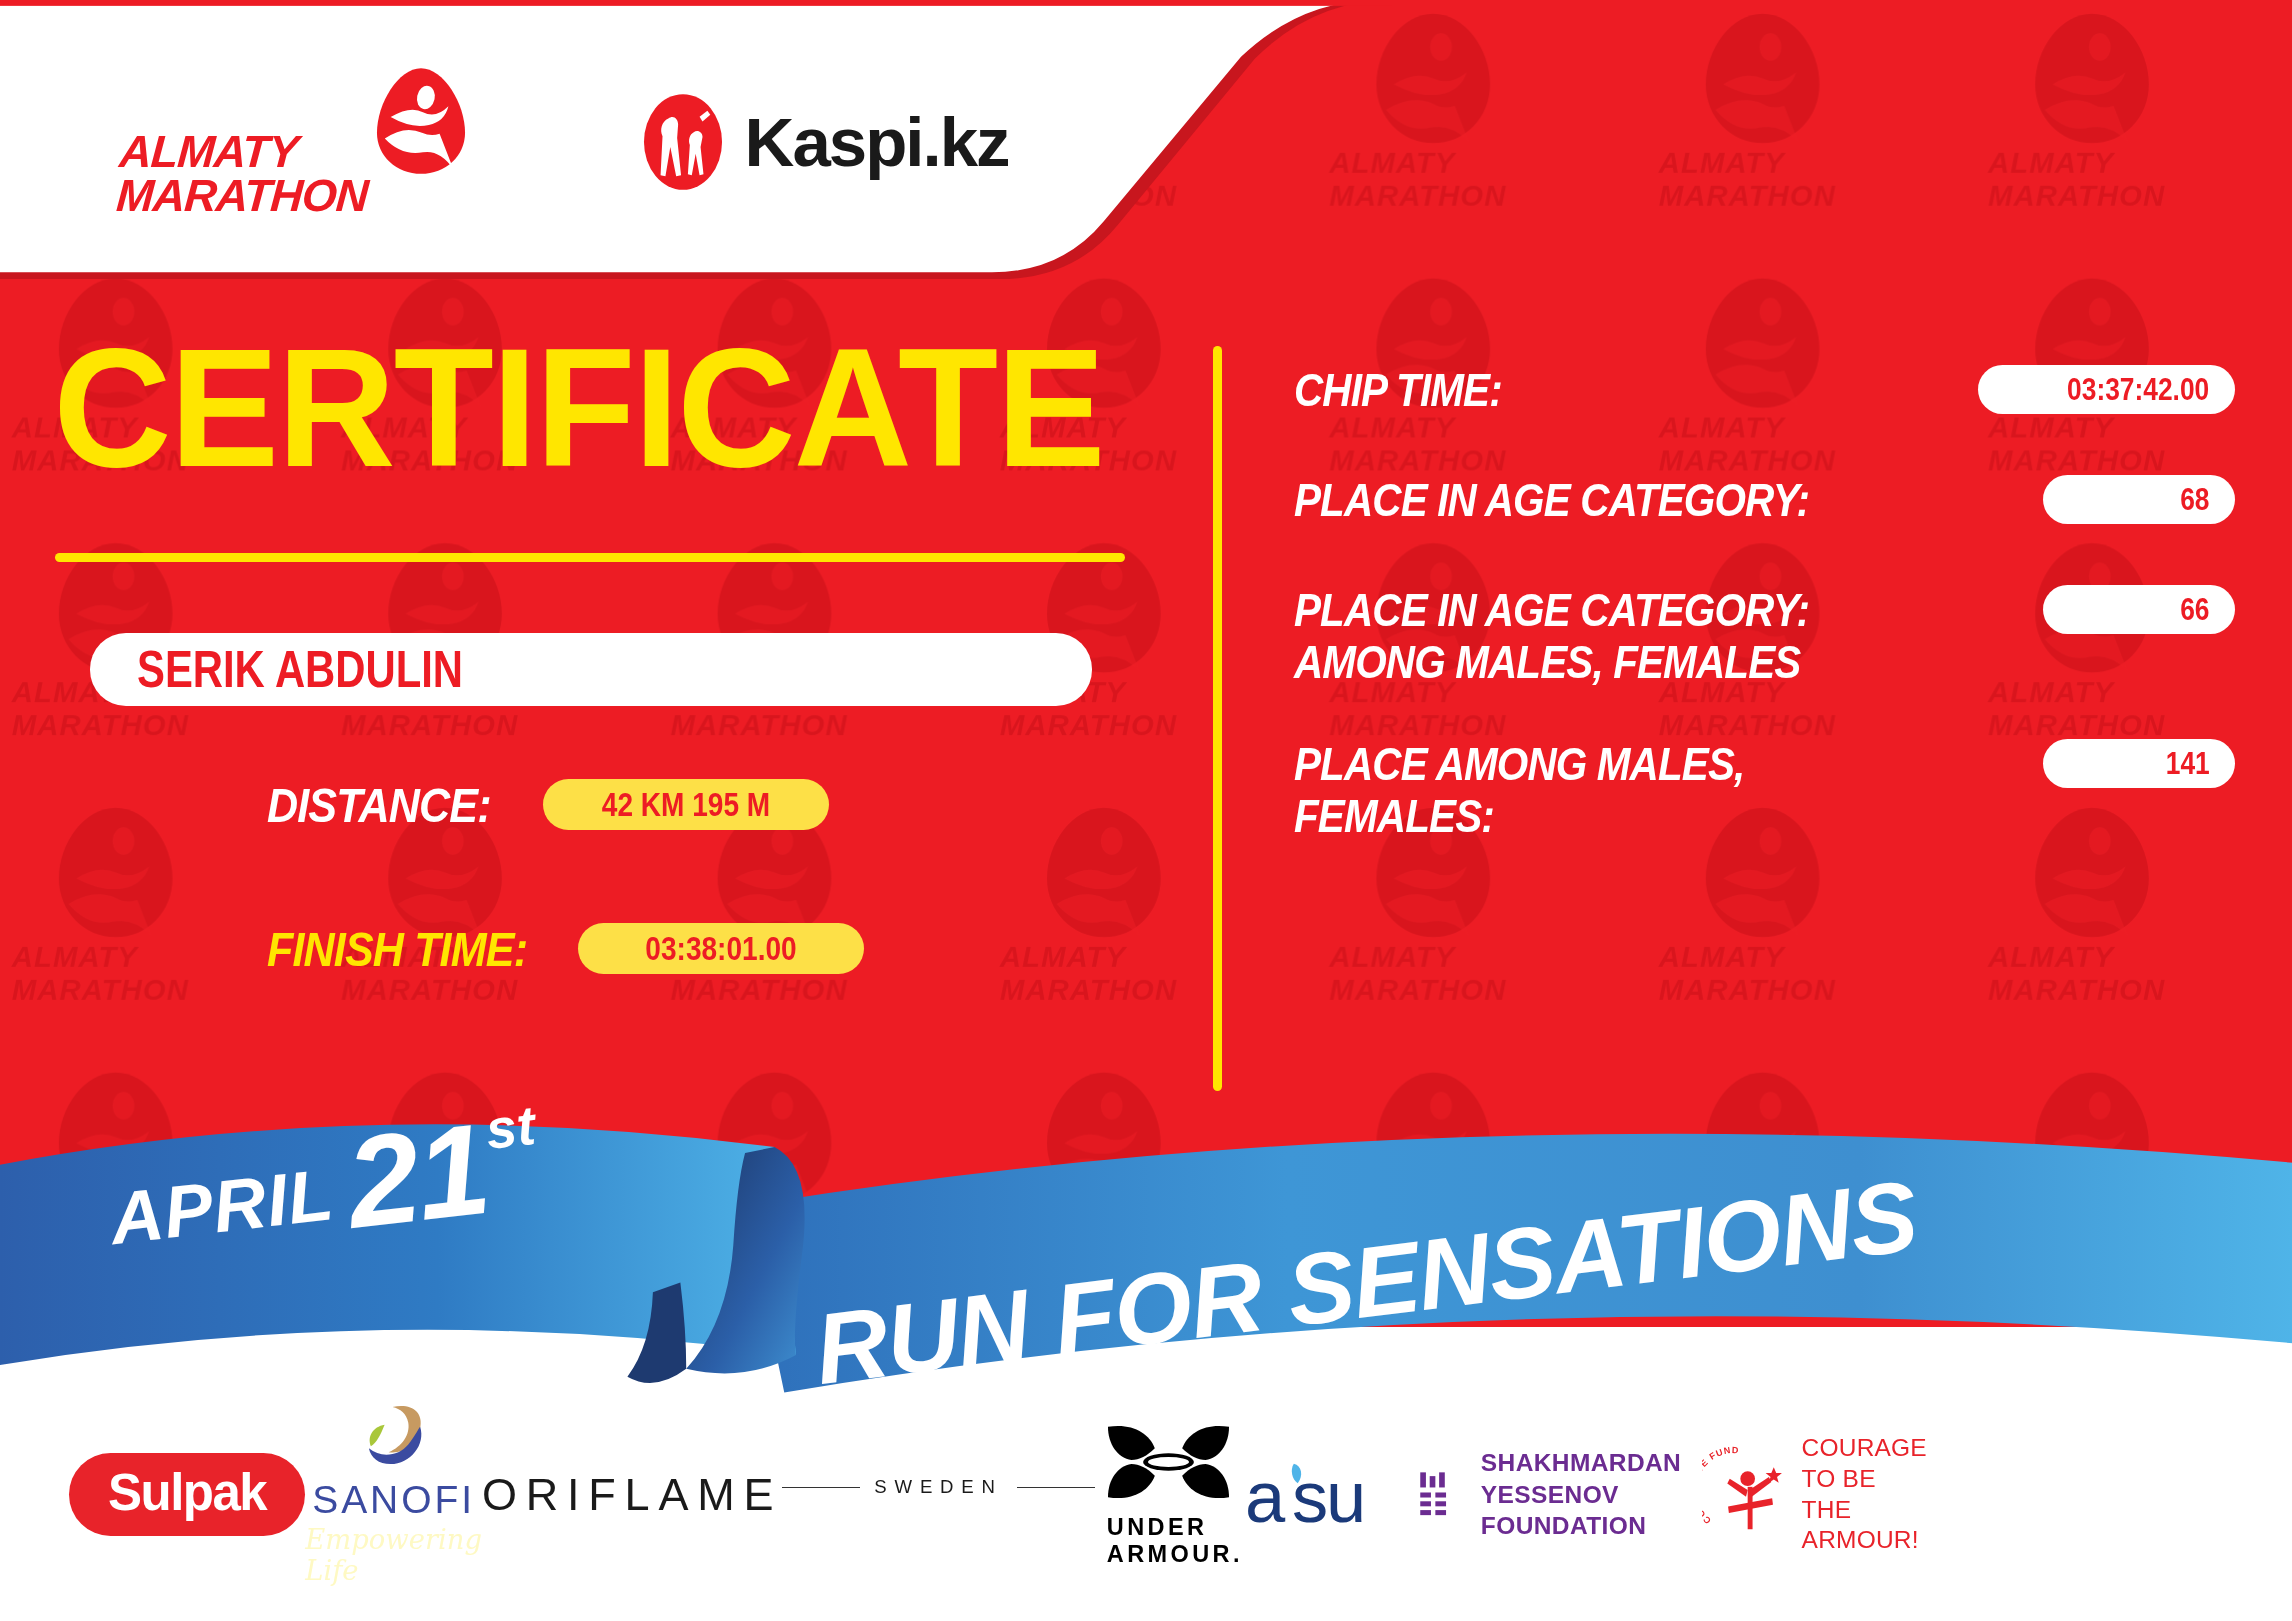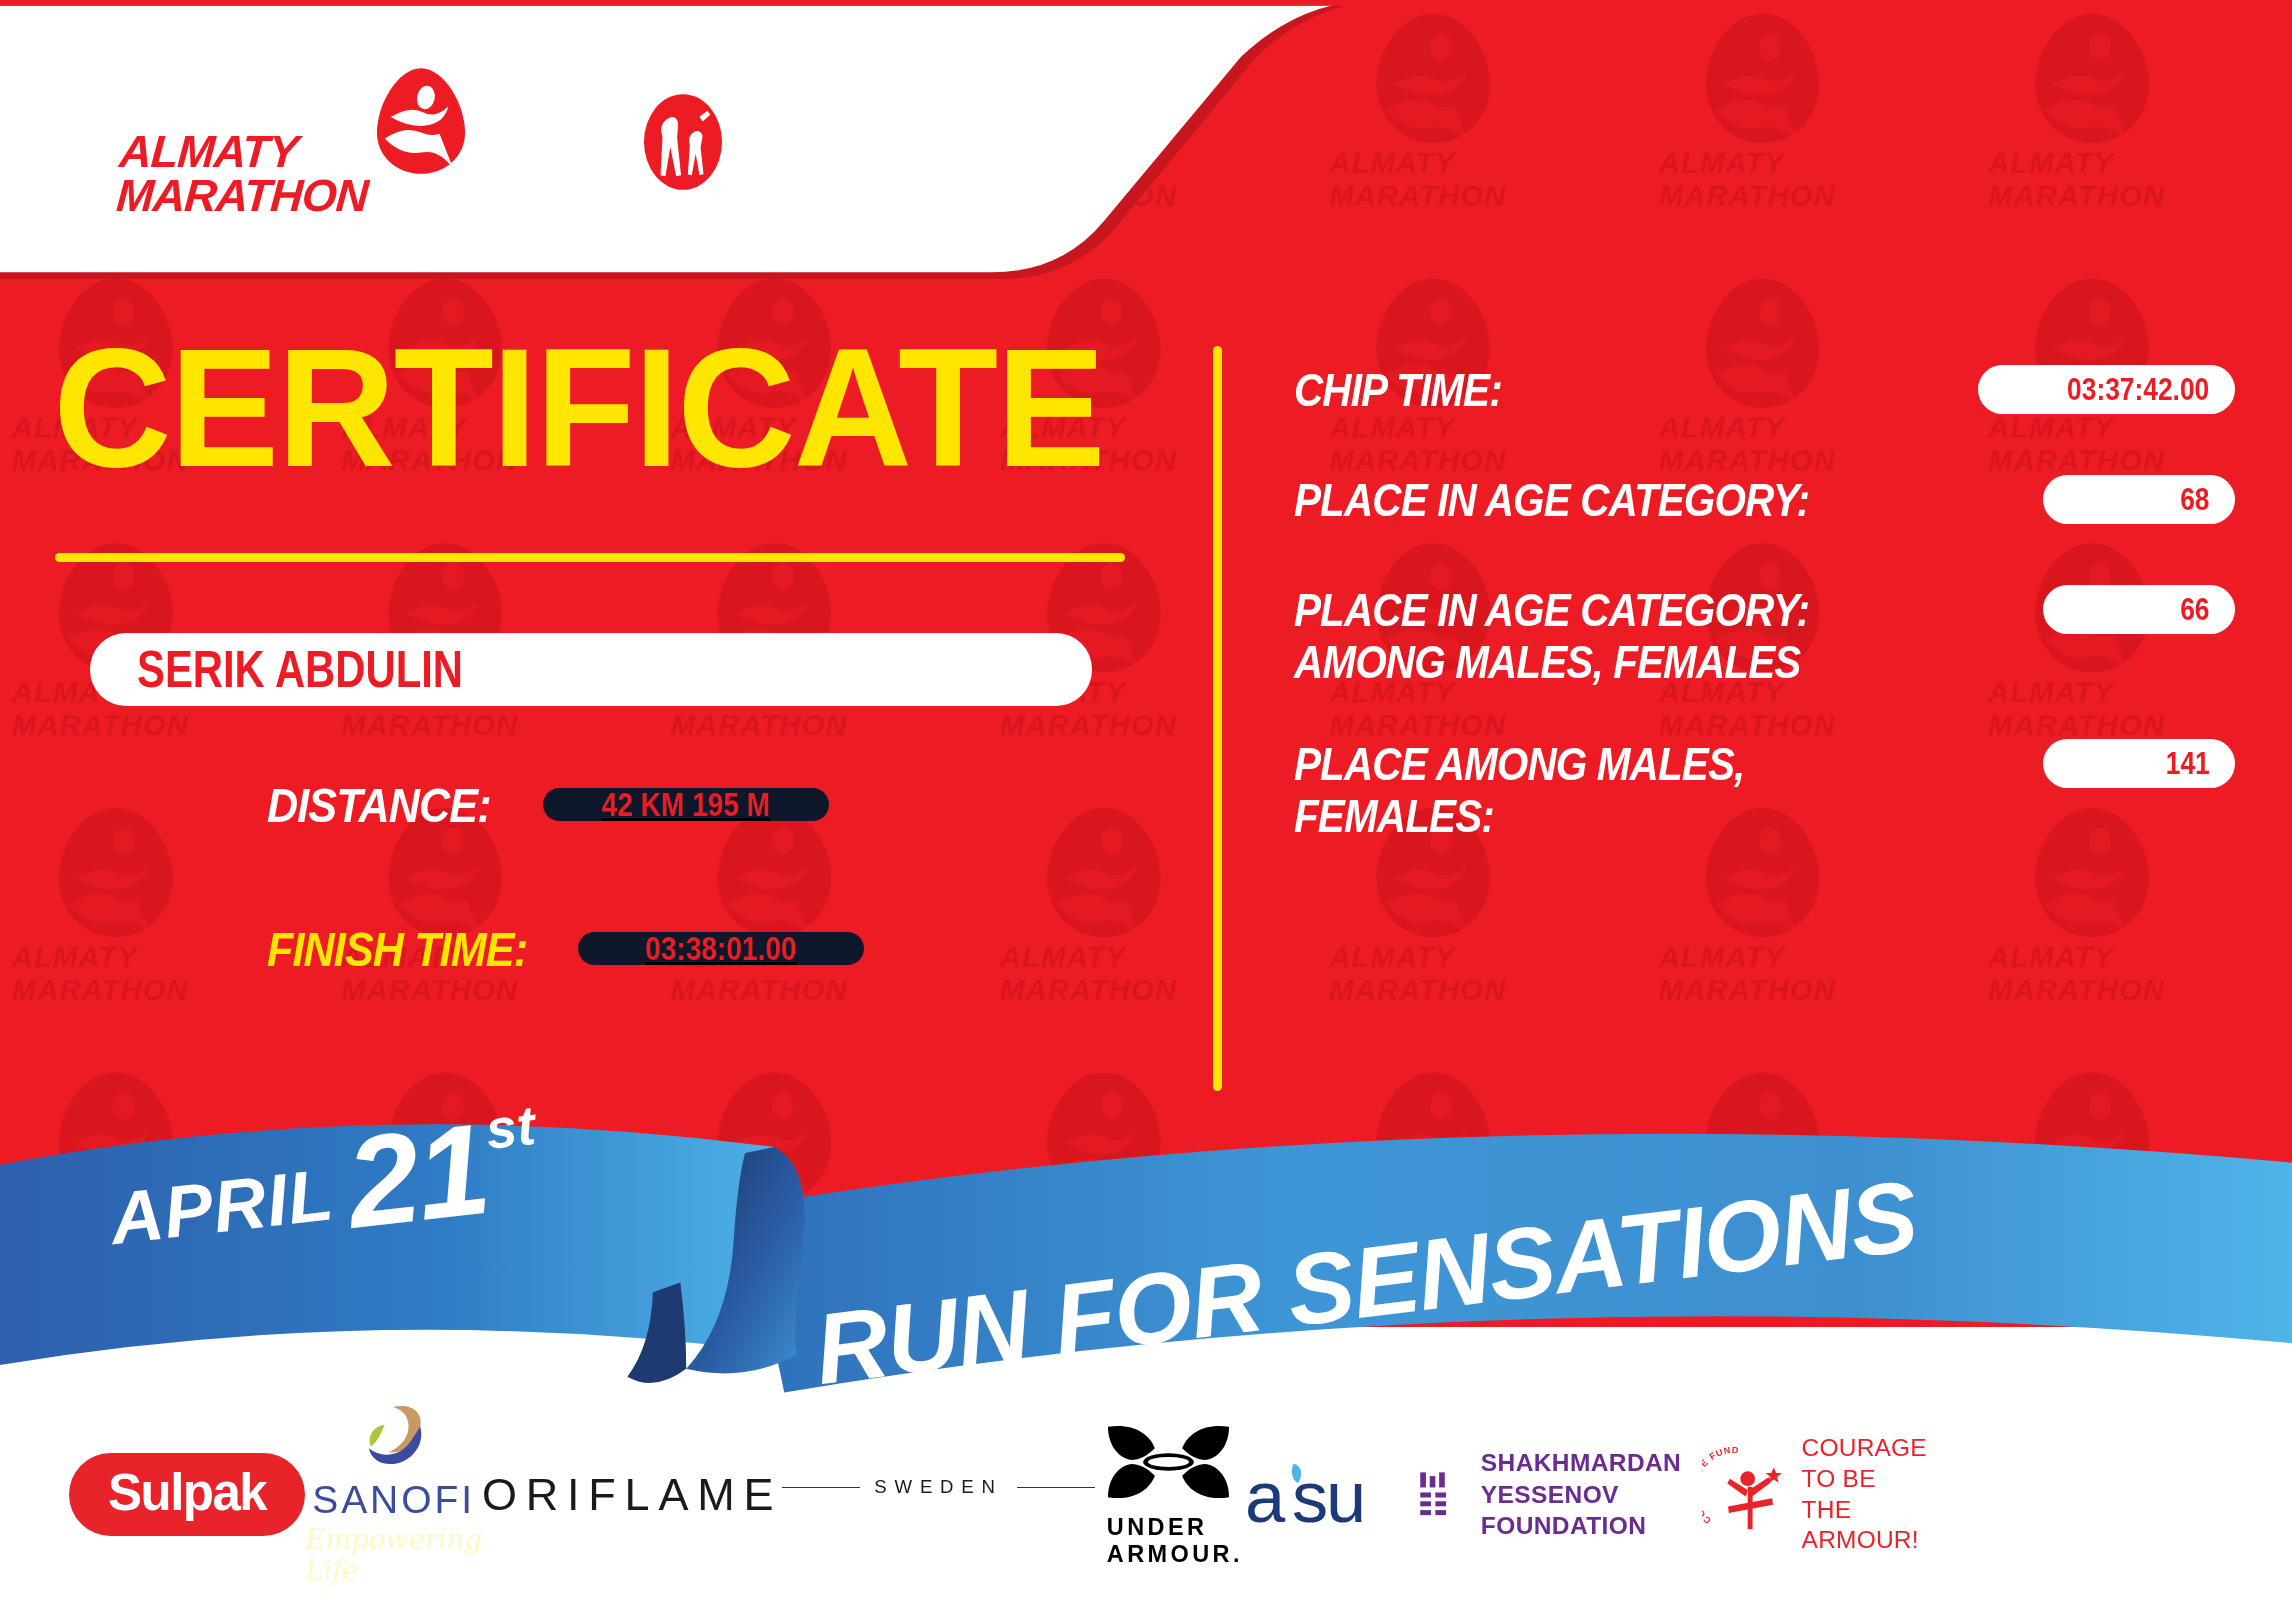--- a/index.html
+++ b/index.html
@@ -111,27 +111,26 @@
     font-size:49px; font-weight:bold; font-style:italic;
     font-stretch:condensed;
     letter-spacing:-1px;
     white-space:nowrap;
     transform:scaleX(0.88);
     transform-origin:left center;
   }
   .left-label.white { color:#ffffff; }
   .left-label.yellow { color:#FFE600; }
   .left-pill {
-    background:#0f172a;
+    background:#fde047;
     border-radius:25.5px;
-    height:33px;
+    height:51px;
     min-width:286px;
     display:flex; align-items:center; justify-content:center;
     padding:0 25.5px;
-    text-decoration:underline;
   }
   .left-pill span {
     color:#ED1C24; font-size:33px; font-weight:bold;
     font-stretch:condensed; letter-spacing:0px;
     transform:scaleX(0.85); transform-origin:center;
     white-space:nowrap;
   }
   #row-distance .left-pill { margin-left:21.6px; }
   #row-finish { margin-top:88px; }
   #row-finish .left-pill { margin-left:15.7px; }
@@ -360,20 +359,21 @@
       </svg>
     </div>
 
     <div class="kaspi-logo">
       <svg class="kaspi-mark" viewBox="0 0 82 100">
         <ellipse cx="41" cy="50" rx="40" ry="49" fill="#ED1C24"></ellipse>
         <path d="M26 26 c5 -4 10 0 10 6 l-1 14 l4 38 l-5 1 l-6 -30 l-5 30 l-5 -1 l2 -40 c-3 -6 -1 -15 6 -18 Z" fill="#fff"></path>
         <path d="M52 40 c4 -3 9 0 9 5 l-2 10 l3 28 l-4 1 l-4 -22 l-4 22 l-4 -1 l2 -30 c-2 -5 0 -11 4 -13 Z" fill="#fff"></path>
         <path d="M58 24 l8 -6 l3 4 l-8 7 Z" fill="#fff"></path>
       </svg>
+      <div class="kaspi-text">Kaspi.kz</div>
     </div>
 
   </div>
 
   <div id="left-col">
 
     <div id="cert-title">CERTIFICATE</div>
 
     <div id="title-rule"></div>
 

